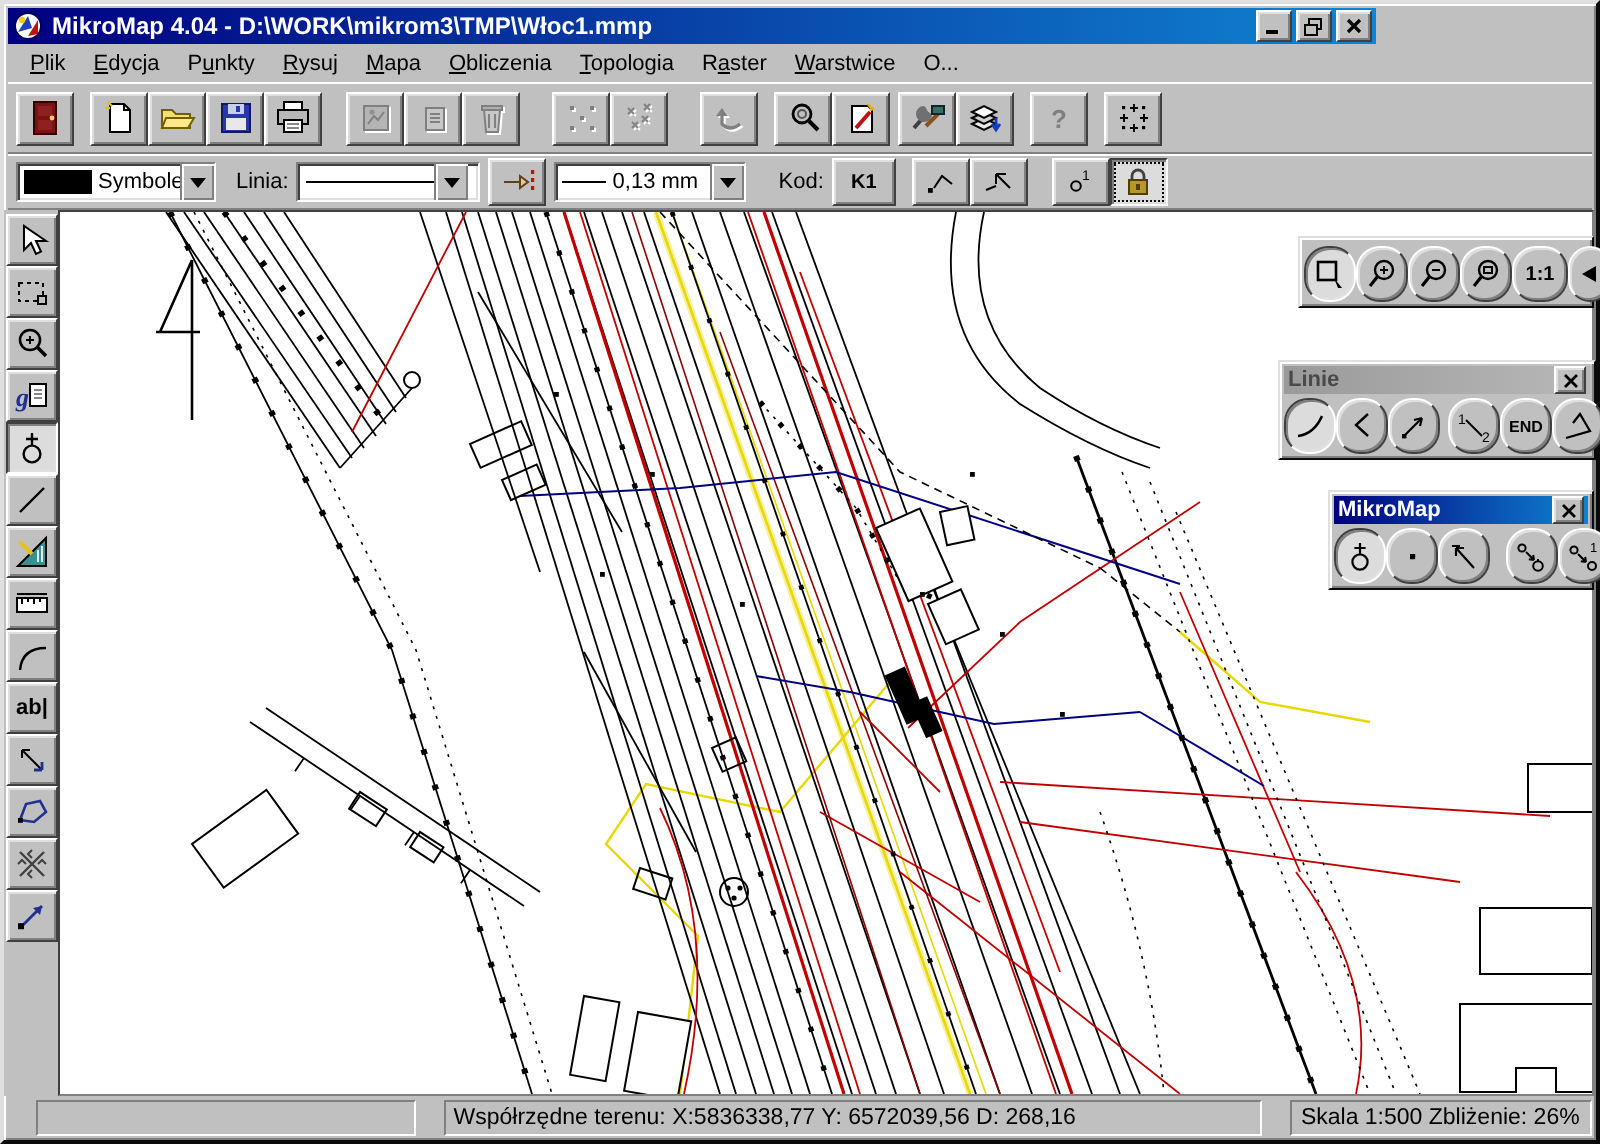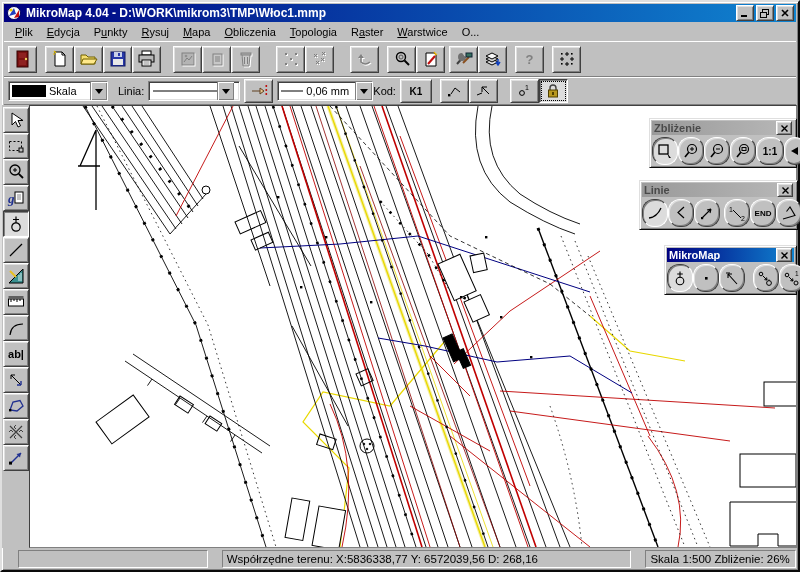--- a/index.html
+++ b/index.html
@@ -1,20 +1,20 @@
 <!DOCTYPE html>
 <html><head>
 <meta charset="utf-8">
 <style>
   html,body{margin:0;padding:0;}
   body{width:800px;height:572px;font-family:"Liberation Sans",sans-serif;font-size:11px;background:#c0c0c0;overflow:hidden;}
   .win{position:absolute;left:0;top:0;width:796px;height:568px;background:#c0c0c0;
        border:2px solid;border-color:#dfdfdf #0a0a0a #0a0a0a #dfdfdf;box-shadow:inset 1px 1px 0 #fff, inset -1px -1px 0 #808080;}
   
-  .titlebar{position:absolute;left:2px;top:2px;width:792px;height:18px;
+  .titlebar{position:absolute;left:2px;top:2px;width:684px;height:18px;
     background:linear-gradient(90deg,#000080,#1084d0);display:flex;align-items:center;padding:0 2px;box-sizing:border-box;}
   .title-text{color:#fff;font-weight:bold;font-size:12px;margin-left:4px;white-space:nowrap;flex:1;overflow:hidden;}
   .tbtn{width:16px;height:14px;background:#c0c0c0;border:1px solid;border-color:#fff #404040 #404040 #fff;
     box-shadow:inset 1px 1px 0 #dfdfdf,inset -1px -1px 0 #808080;margin-left:2px;display:flex;align-items:center;justify-content:center;}
   
   .menubar{position:absolute;left:2px;top:20px;width:792px;height:19px;display:flex;align-items:center;padding-left:4px;box-sizing:border-box;}
   .menu-item{padding:2px 7px;color:#000;text-align:center;}
   .ul{text-decoration:underline;}
   
   .tb1{position:absolute;left:2px;top:39px;width:792px;height:36px;border-top:1px solid #fff;border-bottom:1px solid #808080;display:flex;align-items:center;padding-left:4px;box-sizing:border-box;}
@@ -239,21 +239,21 @@
           </g>
       </svg>
     </div>
   </div>
 
   <div class="tb2">
     <div class="combo" style="width:100px;height:20px;">
       <svg width="34" height="12" style="margin-left:3px;">
           <rect x="0" y="0" width="34" height="12" fill="#000"></rect>
         </svg>
-      <span class="val">Skala</span>
+      <span class="val">Symbole</span>
       <div class="drop">
           <div class="arrow-down"></div>
         </div>
     </div>
     <span class="lbl" style="margin-left:10px;">Linia:</span>
     <div class="combo" style="width:92px;height:20px;">
       <svg width="64" height="12" style="margin-left:4px;">
           <line x1="0" y1="6" x2="64" y2="6" stroke="#000"></line>
         </svg>
       <div class="drop">
@@ -269,26 +269,26 @@
             <rect x="15.5" y="6" width="1.6" height="2"></rect>
             <rect x="15.5" y="10" width="1.6" height="2"></rect>
           </g>
       </svg>
     </div>
     <div class="gap4"></div>
     <div class="combo" style="width:96px;height:20px;">
       <svg width="22" height="12" style="margin-left:3px;">
           <line x1="0" y1="6" x2="22" y2="6" stroke="#000" stroke-width="1"></line>
         </svg>
-      <span class="val">0,06 mm</span>
+      <span class="val">0,13 mm</span>
       <div class="drop">
           <div class="arrow-down"></div>
         </div>
     </div>
-    <span class="lbl" style="margin-left:0;">Kod:</span>
+    <span class="lbl" style="margin-left:16px;">Kod:</span>
     <div class="btn small" style="width:30px;text-align:center;">
       <span class="txtb">K1</span>
     </div>
     <div class="gap8"></div>
     <div class="btn small">
       <svg width="18" height="16">
         <rect x="3" y="11" width="2.4" height="2.4" fill="#000"></rect>
           <path d="M6,11 L10,5 L15,9" fill="none" stroke="#000"></path>
       </svg>
     </div>
@@ -543,28 +543,20 @@
           <rect x="470" y="210" width="2.4" height="2.4"></rect>
             <rect x="500" y="250" width="2.4" height="2.4"></rect>
           <rect x="270" y="180" width="2.4" height="2.4"></rect>
             <rect x="455" y="130" width="2.4" height="2.4"></rect>
         </g>
       </g>
     </svg>
   </div>
 
   <div class="pal" style="left:647px;top:116px;width:148px;">
-    <div class="pal-title inactive">
-      <span class="t">Zbliżenie</span>
-      <div class="pal-x">
-          <svg width="7" height="7">
-            <path d="M0.5,0.5 L6.5,6.5 M6.5,0.5 L0.5,6.5" stroke="#000" stroke-width="1.4"></path>
-          </svg>
-        </div>
-    </div>
     <div class="pal-row">
       <div class="btn pressed">
         <svg width="18" height="18">
             <rect x="3" y="3" width="9" height="9" fill="none" stroke="#000" stroke-width="1.3"></rect>
             <path d="M11,11 L15,16 L13,16 Z" fill="#000"></path>
           </svg>
       </div>
       <div class="btn">
         <svg width="18" height="18">
             <circle cx="10" cy="7" r="4.5" fill="none" stroke="#000" stroke-width="1.2"></circle>

